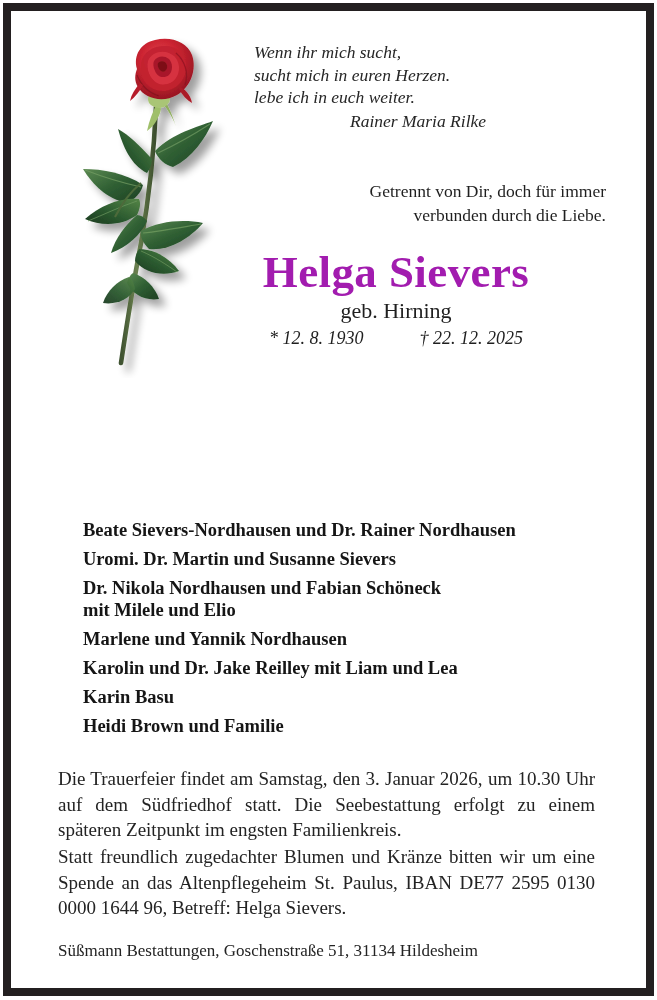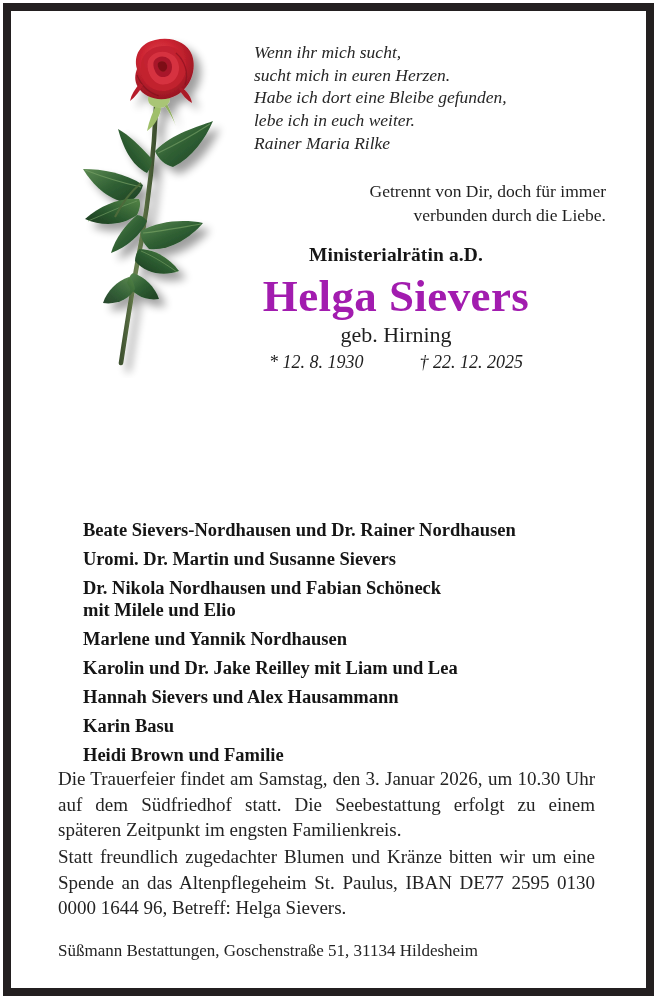--- a/index.html
+++ b/index.html
@@ -56,21 +56,21 @@
     left: 243px;
     top: 30px;
     width: 330px;
     font-style: italic;
     font-size: 17.5px;
     line-height: 22.5px;
     color: #262626;
   }
   .poem-line { white-space: nowrap; }
   .poem-author {
-    text-align: left;
+    text-align: center;
     font-style: italic;
     font-size: 17.5px;
     line-height: 22.5px;
     padding-right: 2px;
     margin-top: 1px;
   }
 
   
   .dedication {
     position: absolute;
@@ -246,50 +246,47 @@
             <path d="M121 20 C130 28, 134 40, 130 52" stroke="#7a101c" stroke-width="1.2" fill="none" opacity="0.55"></path>
             <path d="M85 50 C80 56, 76 62, 75 68 C80 64, 85 58, 88 52 Z" fill="#b61d2b"></path>
             <path d="M126 54 C132 58, 136 64, 137 70 C132 67, 127 62, 124 56 Z" fill="#aa1a28"></path>
           </g>
         </svg>
       </div>
 
       <div class="poem">
         <div class="poem-line">Wenn ihr mich sucht,</div>
         <div class="poem-line">sucht mich in euren Herzen.</div>
-        <div class="poem-line">Habe ich dort eine Bleibe gefunden,</div>
         <div class="poem-line">lebe ich in euch weiter.</div>
         <div class="poem-author">Rainer Maria Rilke</div>
       </div>
 
       <div class="dedication">
         <div>Getrennt von Dir, doch für immer</div>
         <div>verbunden durch die Liebe.</div>
       </div>
 
       <div class="name-block">
-        <div class="title-line">Ministerialrätin a.D.</div>
         <div class="full-name">Helga Sievers</div>
         <div class="maiden-name">geb. Hirning</div>
         <div class="dates">
           <span class="birth">* 12. 8. 1930</span><span class="death">† 22. 12. 2025</span>
         </div>
       </div>
 
 
       <div class="family">
         <div class="family-entry"><span>Beate Sievers-Nordhausen und Dr. Rainer Nordhausen</span></div>
         <div class="family-entry"><span>Uromi. Dr. Martin und Susanne Sievers</span></div>
         <div class="family-entry">
           <span>Dr. Nikola Nordhausen und Fabian Schöneck</span>
           <span class="sub">mit Milele und Elio</span>
         </div>
         <div class="family-entry"><span>Marlene und Yannik Nordhausen</span></div>
         <div class="family-entry"><span>Karolin und Dr. Jake Reilley mit Liam und Lea</span></div>
-        <div class="family-entry"><span>Hannah Sievers und Alex Hausammann</span></div>
         <div class="family-entry"><span>Karin Basu</span></div>
         <div class="family-entry"><span>Heidi Brown und Familie</span></div>
       </div>
 
       <div class="body-text" id="funeral">Die Trauerfeier findet am Samstag, den 3. Januar 2026, um 10.30 Uhr auf dem Südfriedhof statt. Die Seebestattung erfolgt zu einem späteren Zeitpunkt im engsten Familienkreis.</div>
 
       <div class="body-text" id="donation">Statt freundlich zugedachter Blumen und Kränze bitten wir um eine Spende an das Altenpflegeheim St. Paulus, IBAN DE77 2595 0130 0000 1644 96, Betreff: Helga Sievers.</div>
 
       <div id="provider">Süßmann Bestattungen, Goschenstraße 51, 31134 Hildesheim</div>
 

